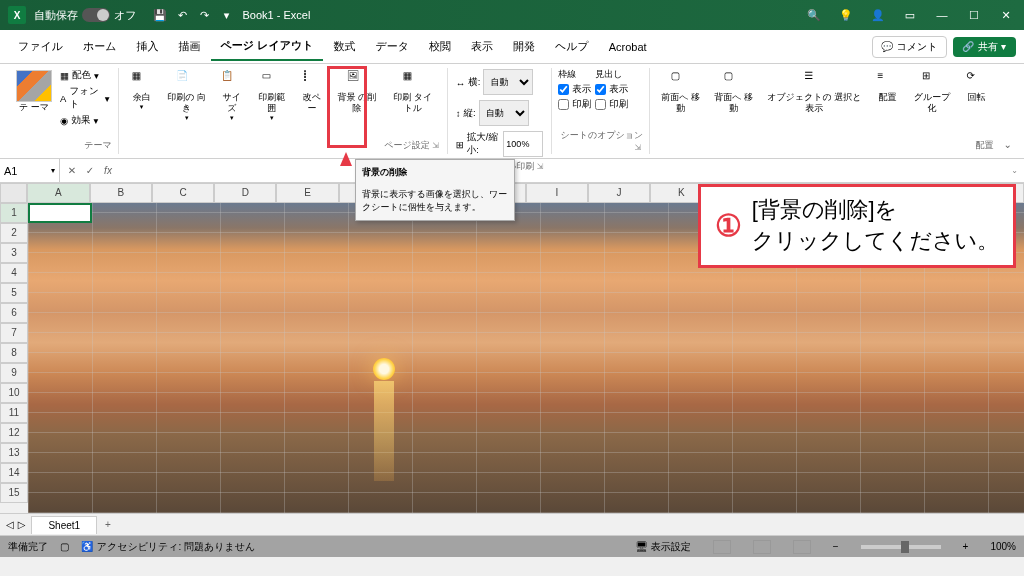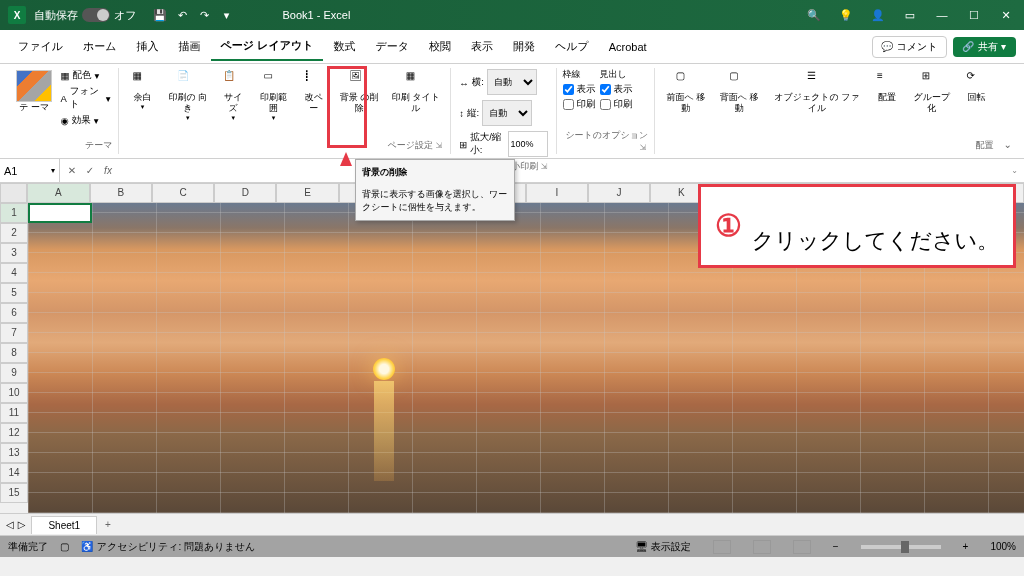--- a/index.html
+++ b/index.html
@@ -89,21 +89,21 @@
       <span>自動保存</span>
       <div class="autosave-toggle"></div>
       <span>オフ</span>
     </div>
     <div class="qat">
       <div class="qat-btn">💾</div>
       <div class="qat-btn">↶</div>
       <div class="qat-btn">↷</div>
       <div class="qat-btn">▾</div>
     </div>
-    <span style="margin-left:40px"><span>Book1</span> - <span>Excel</span></span>
+    <span style=""><span>Book1</span> - <span>Excel</span></span>
   </div>
   <div class="titlebar-right">
     <div class="win-btn">🔍</div>
     <div class="win-btn">💡</div>
     <div class="win-btn">👤</div>
     <div class="win-btn">▭</div>
     <div class="win-btn">—</div>
     <div class="win-btn">☐</div>
     <div class="win-btn">✕</div>
   </div>
@@ -245,21 +245,21 @@
 移動</div>
         </div>
       <div class="ribbon-btn-lg">
           <div class="icon">▢</div>
           <div class="label">背面へ
 移動</div>
         </div>
       <div class="ribbon-btn-lg">
           <div class="icon">☰</div>
           <div class="label">オブジェクトの
-ファイル</div>
+選択と表示</div>
         </div>
       <div class="ribbon-btn-lg">
           <div class="icon">≡</div>
           <div class="label">配置</div>
         </div>
       <div class="ribbon-btn-lg">
           <div class="icon">⊞</div>
           <div class="label">グループ化</div>
         </div>
       <div class="ribbon-btn-lg">
@@ -340,21 +340,21 @@
     <div class="cells">
       <div class="sun"></div>
       <div class="sun-reflection"></div>
       <div class="active-cell"></div>
     </div>
   </div>
 </div>
 
 <div class="annotation">
   <span class="circle-num">①</span>
-  <span><br><span>クリックしてください。</span></span>
+  <span><span>[背景の削除]を</span><br><span>クリックしてください。</span></span>
 </div>
 
 <div class="sheet-tabs">
   <div class="sheet-nav">
     <span>◁</span>
     <span>▷</span>
   </div>
   <div class="sheet-tab">Sheet1</div>
   <div class="sheet-add">+</div>
 </div>

